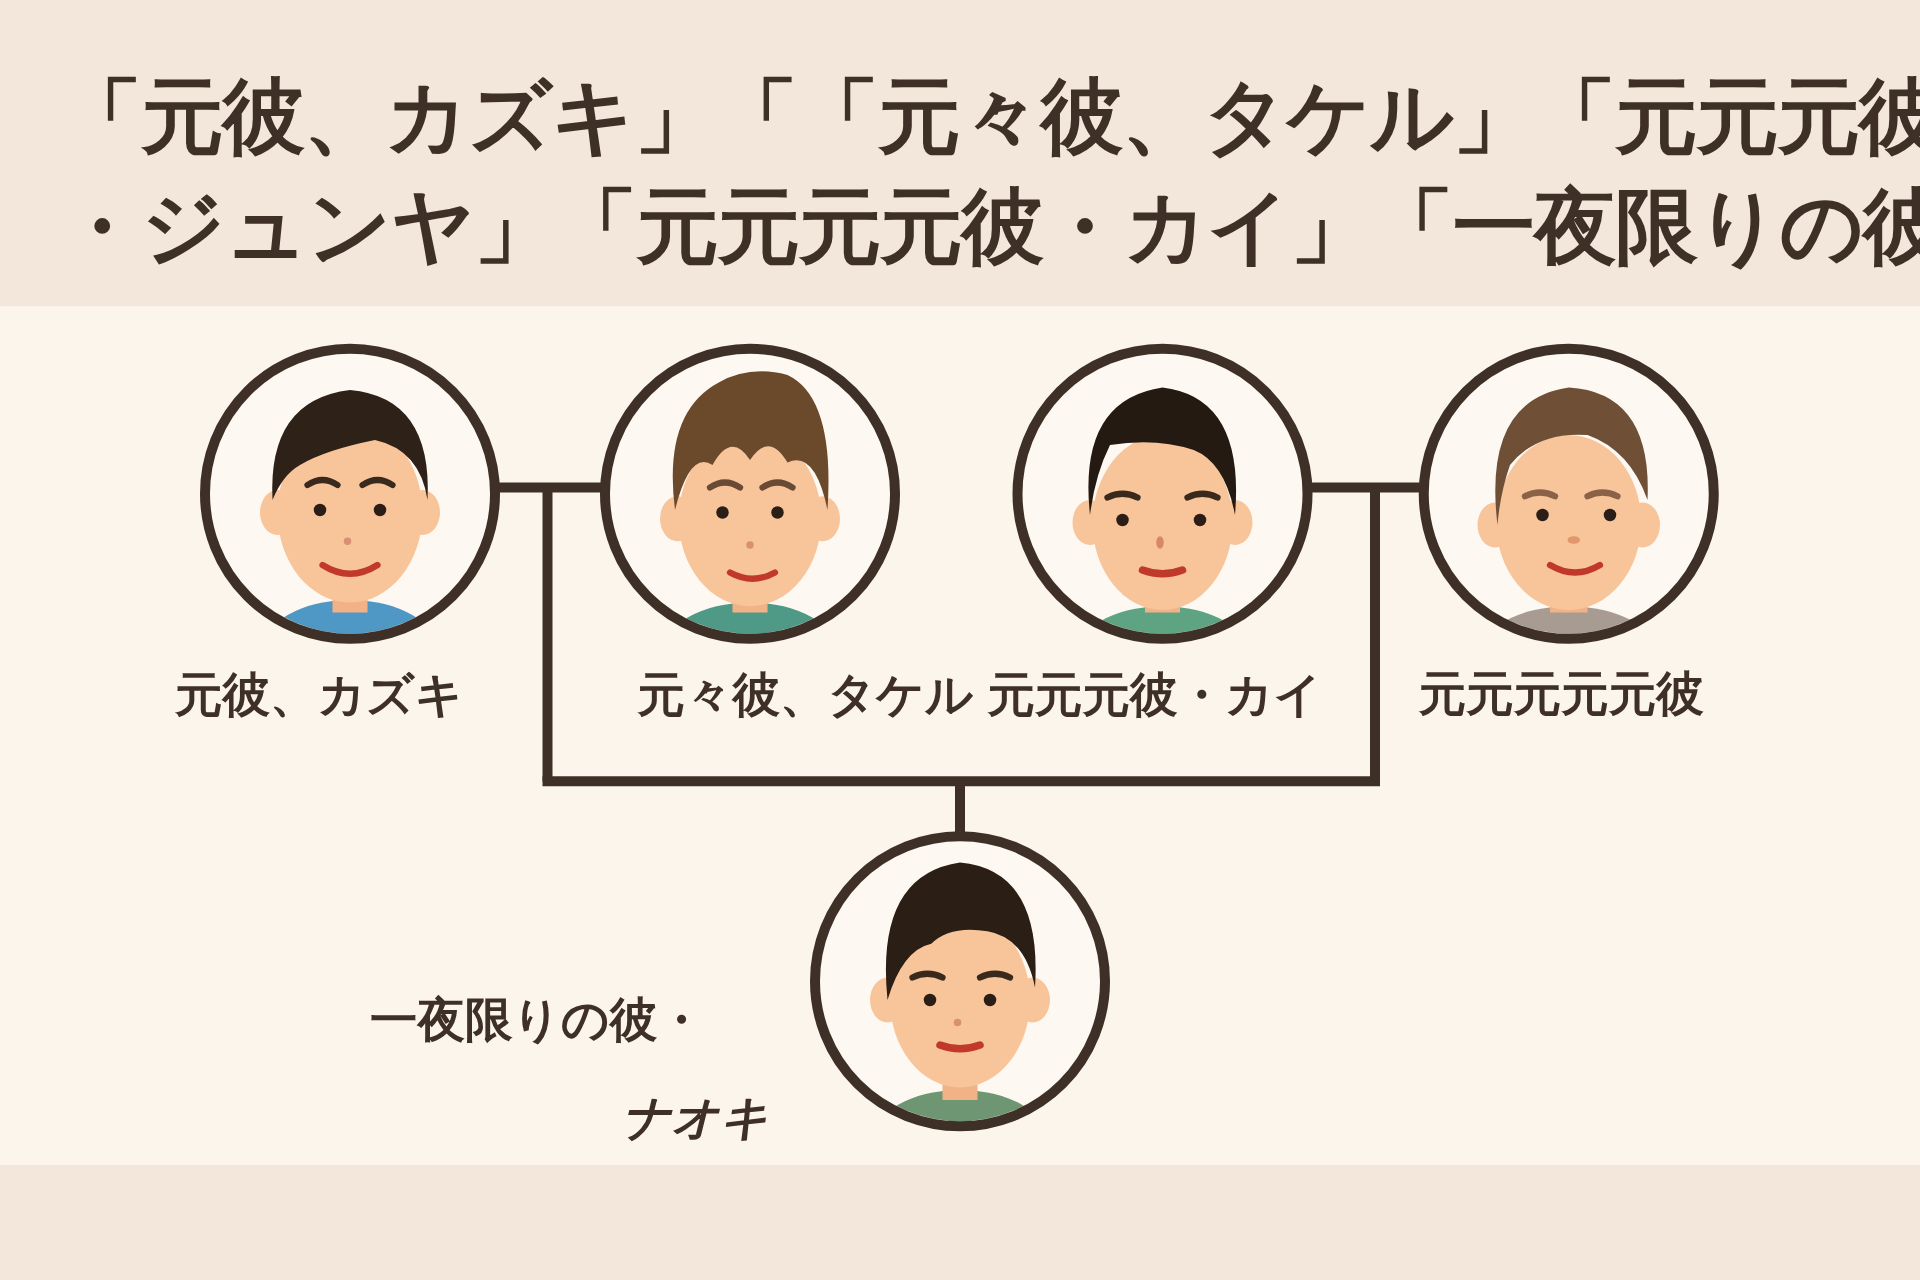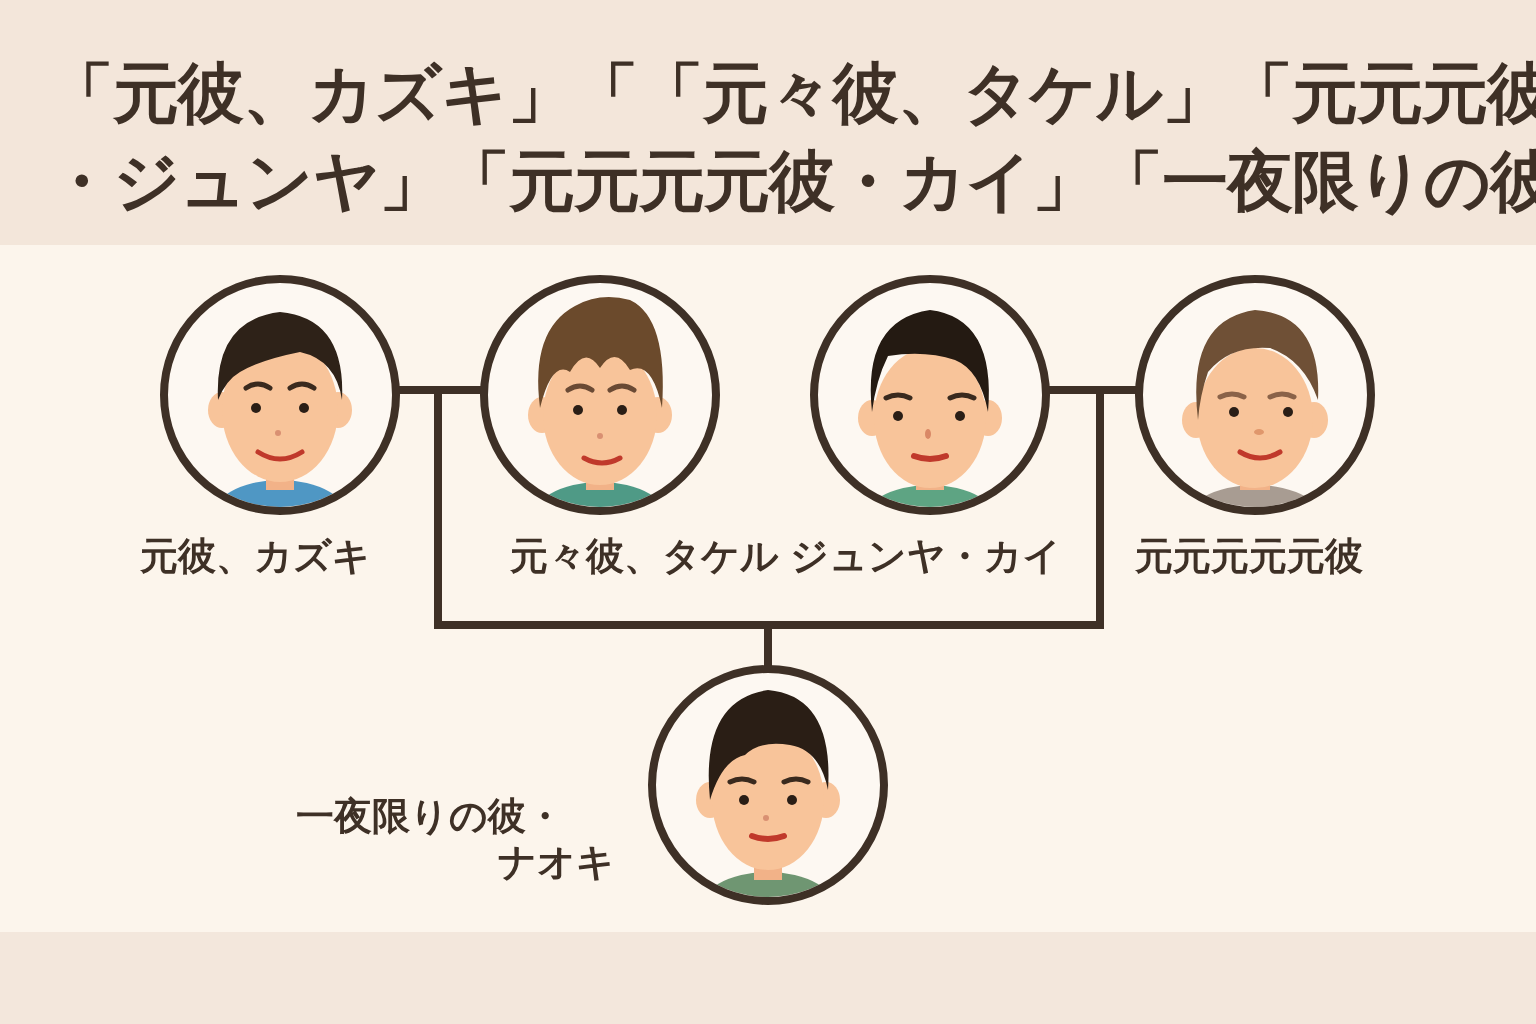--- a/index.html
+++ b/index.html
@@ -129,16 +129,16 @@
     <circle cx="280" cy="395" r="116"></circle>
     <circle cx="600" cy="395" r="116"></circle>
     <circle cx="930" cy="395" r="116"></circle>
     <circle cx="1255" cy="395" r="116"></circle>
     <circle cx="768" cy="785" r="116"></circle>
   </g>
 </svg>
 
 <div class="label" style="left:140px;top:534px;text-align:right;">元彼、カズキ</div>
 <div class="label" style="left:488px;top:534px;margin-left:22px;">元々彼、タケル</div>
-<div class="label" style="left:790px;top:534px;">ジュンヤ・カイ</div>
+<div class="label" style="left:790px;top:534px;">元元元彼・カイ</div>
 <div class="label" style="left:1135px;top:534px;font-family:Liberation Serif, serif;">元元元元元彼</div>
 <div class="label" style="left:296px;top:782px;margin-top:12px;">一夜限りの彼・</div>
-<div class="label" style="left:498px;top:840px;">ナオキ</div>
+<div class="label" style="left:498px;top:872px;font-style:italic;">ナオキ</div>
 
 </body></html>

